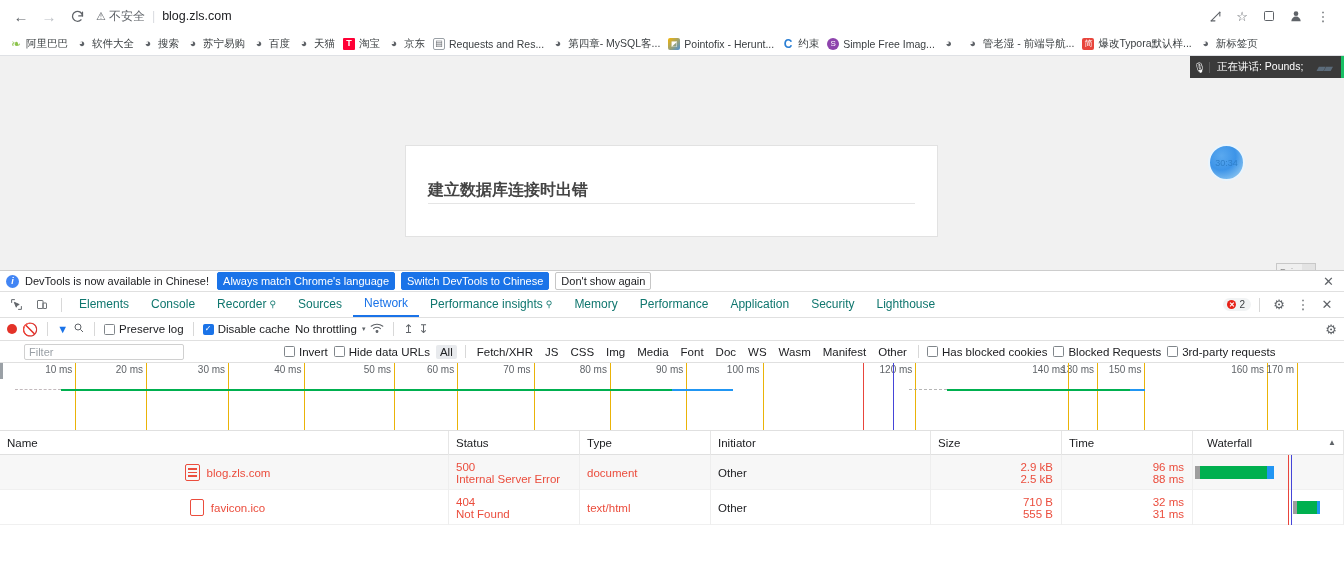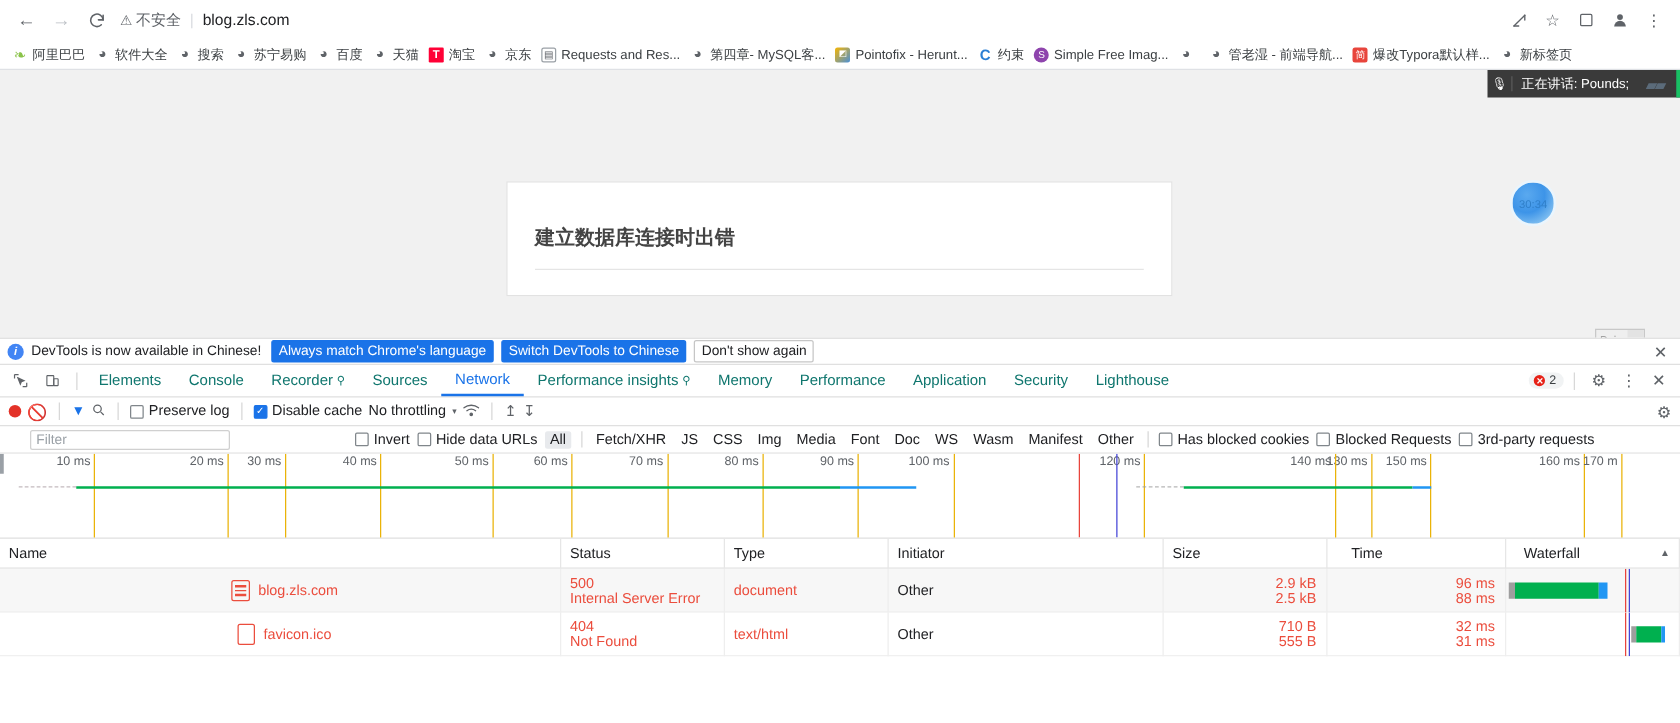--- a/index.html
+++ b/index.html
@@ -103,21 +103,21 @@
     left: 405px; top: 89px;
     width: 533px; height: 92px;
     background: #ffffff;
     border: 1px solid #e2e2e2;
   }
   .err-title {
     margin: 34px 22px 0 22px;
     font-size: 16px;
     font-weight: bold;
     color: #444444;
-    padding-bottom: 14px;
+    padding-bottom: 2px;
     border-bottom: 1px solid #e5e5e5;
   }
   
   .speak-bar {
     position: absolute;
     right: 0; top: 0;
     width: 154px; height: 22px;
     background: #3a3a3a;
     display: flex; align-items: center;
     color: #ffffff;
@@ -374,21 +374,21 @@
     display: flex;
     flex-direction: column;
     justify-content: center;
     overflow: hidden;
   }
   .c-name { width: 449px; flex-direction: row !important; align-items: center; gap: 7px; }
   .c-status { width: 131px; }
   .c-type { width: 131px; }
   .c-init { width: 220px; }
   .c-size { width: 131px; align-items: flex-end; padding-right: 8px; }
-  .c-time { width: 131px; align-items: flex-end; padding-right: 8px; margin-left: 12px; }
+  .c-time { width: 131px; align-items: flex-end; padding-right: 8px; }
   .c-wf { flex: 1; position: relative; padding-left: 0 !important; }
   .red { color: #eb4d3d; }
   .doc-ico {
     width: 15px; height: 17px;
     border: 1.5px solid #eb4d3d;
     border-radius: 2px;
     display: flex; flex-direction: column; justify-content: center; gap: 2px;
     padding: 0 2px;
     flex: 0 0 auto;
   }
@@ -694,21 +694,21 @@
         <span>3rd-party requests</span>
       </span>
     </div>
 
     <div class="overview">
       <div class="ov-left-handle"></div>
       <div class="ov-ruler" id="ov-ruler">
           <div class="ov-tick" style="left: 0px; width: 76.3636px;">
             <span>10 ms</span>
           </div>
-          <div class="ov-tick" style="left: 0px; width: 183px;">
+          <div class="ov-tick" style="left: 0px; width: 147px;">
             <span>20 ms</span>
           </div>
           <div class="ov-tick" style="left: 0px; width: 229.091px;">
             <span>30 ms</span>
           </div>
           <div class="ov-tick" style="left: 0px; width: 305.455px;">
             <span>40 ms</span>
           </div>
           <div class="ov-tick" style="left: 0px; width: 355px; margin-left: 40px;">
             <span>50 ms</span>

